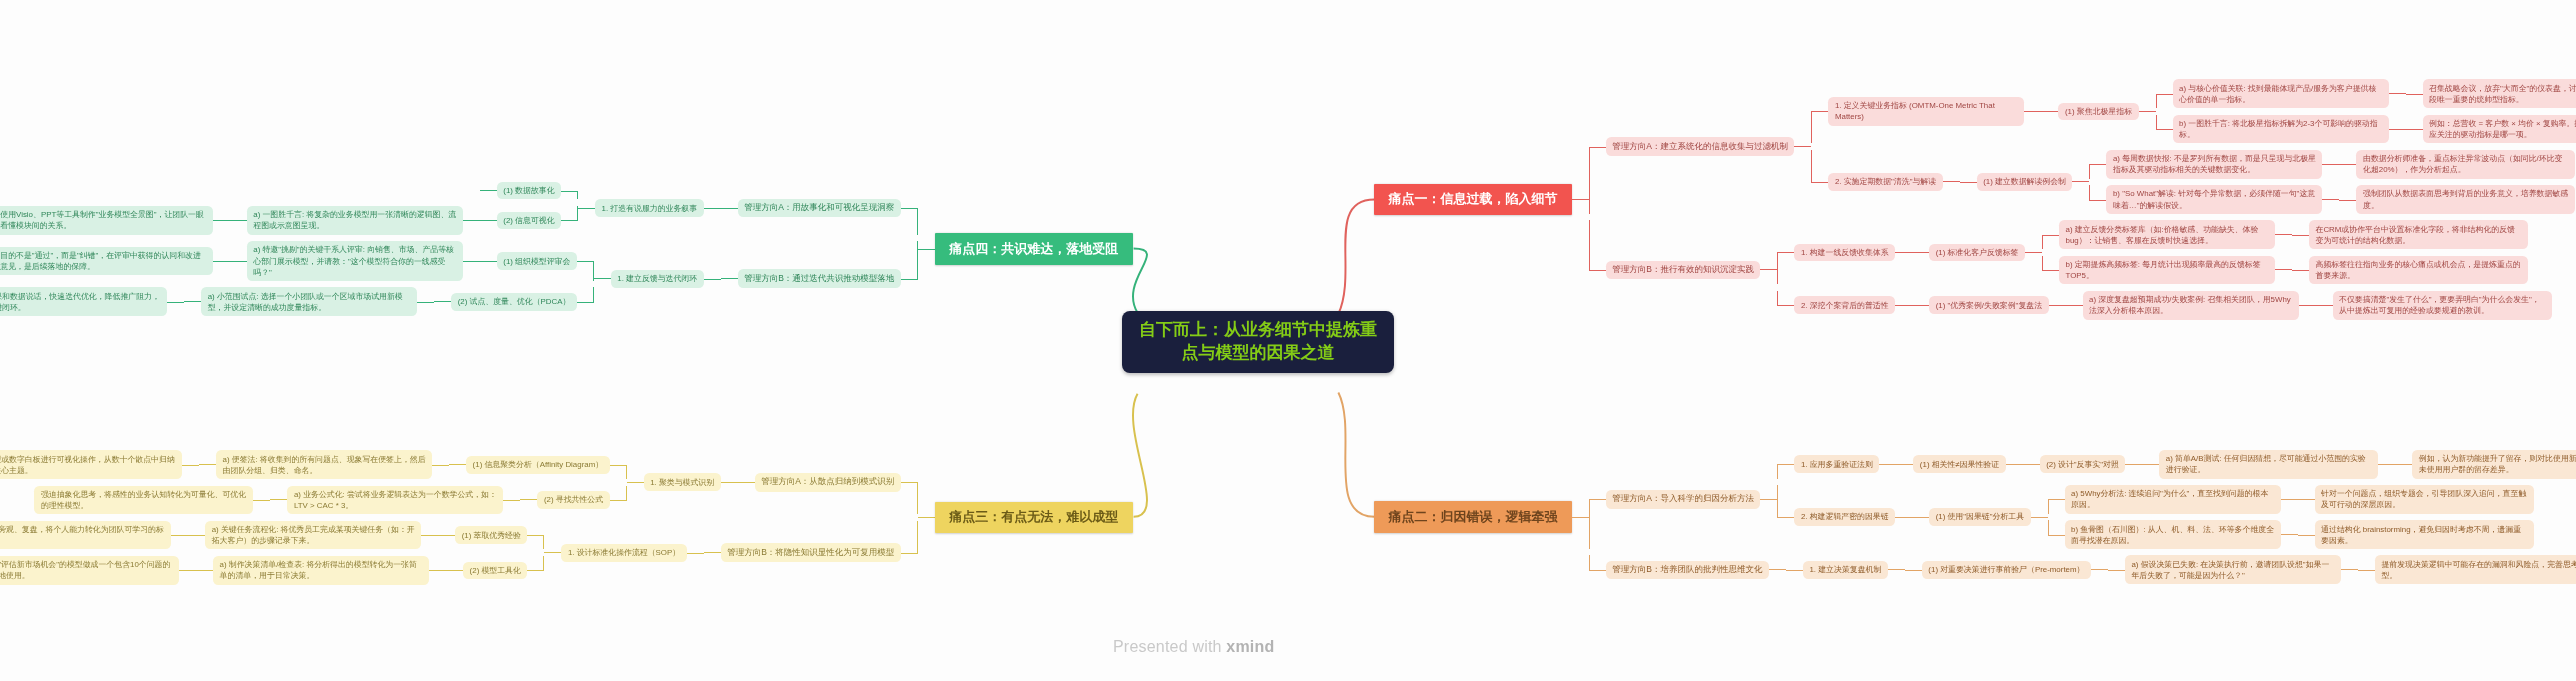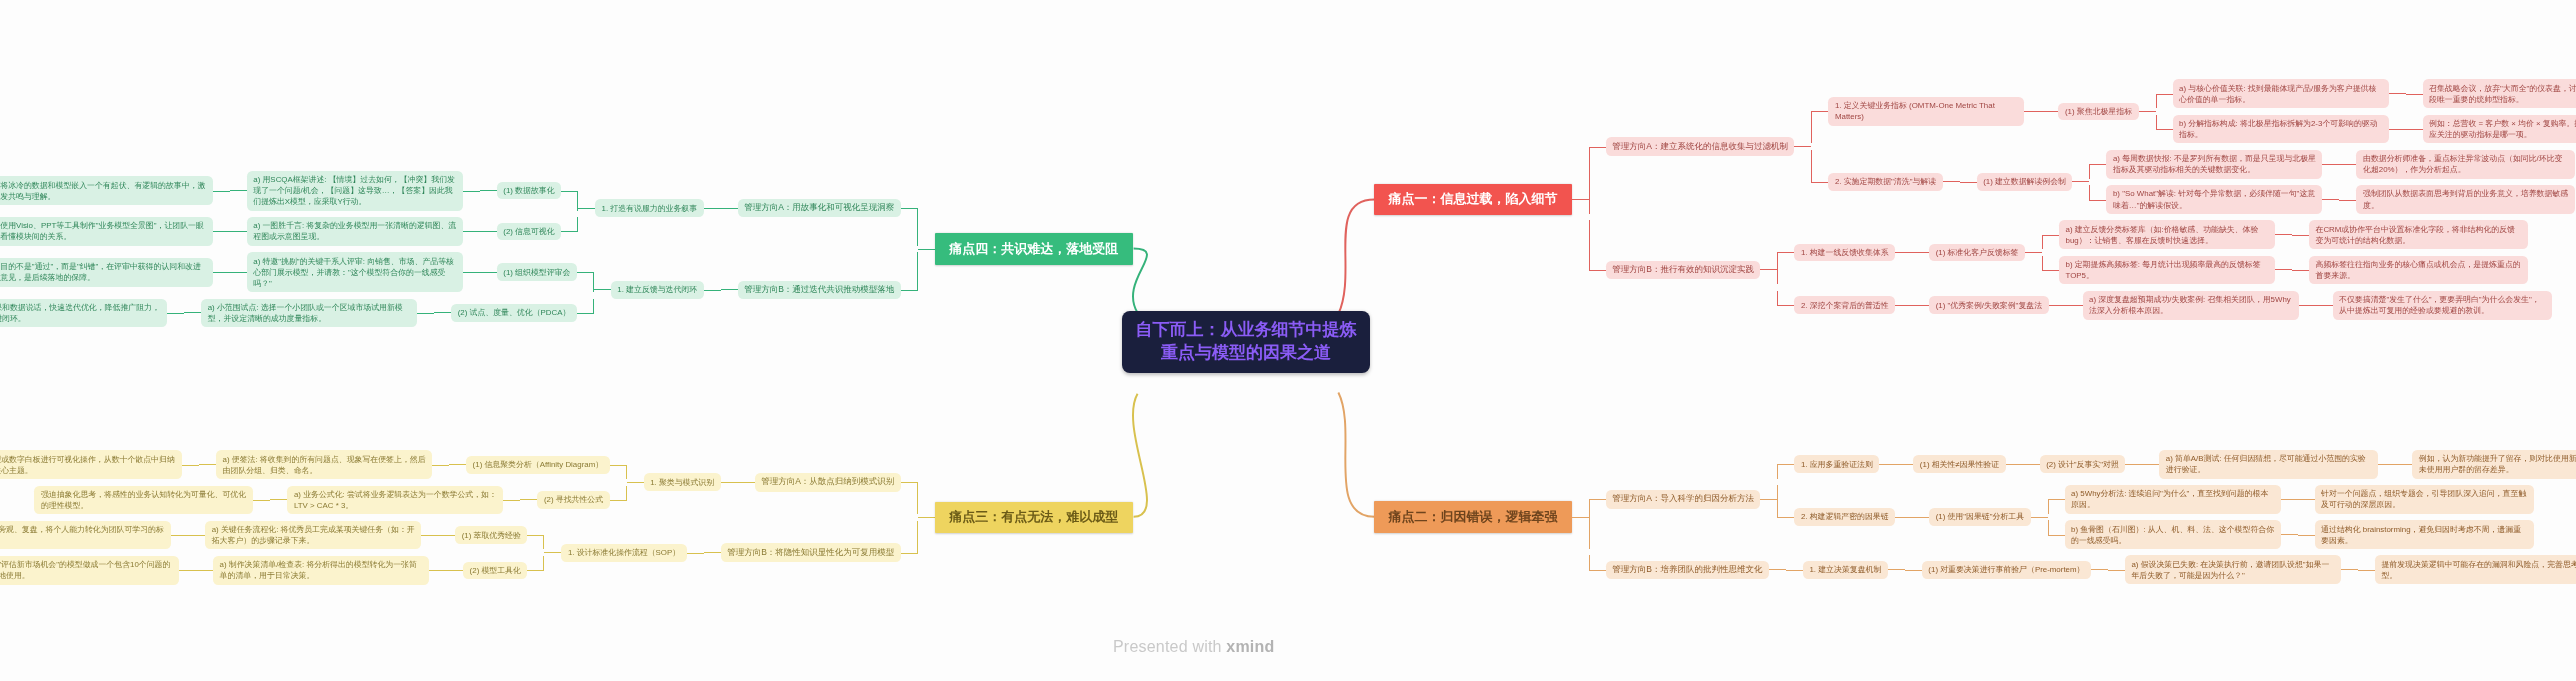--- a/index.html
+++ b/index.html
@@ -4,22 +4,22 @@
 <style>
   html,body{margin:0;padding:0;}
   body{
     width:2576px;height:681px;position:relative;overflow:hidden;
     background:#fdfdfd;
     font-family:"Liberation Sans","DejaVu Sans",sans-serif;
   }
   #curves{position:absolute;left:0;top:0;width:2576px;height:681px;pointer-events:none;}
   
   .central{
-    position:absolute;left:1122px;top:311px;width:248px;box-sizing:border-box;
-    background:#1a1f3d;color:#8b5cf6;border-radius:7.9px;
+    position:absolute;left:1122px;top:311px;width:272px;box-sizing:border-box;
+    background:#1a1f3d;color:#84cc16;border-radius:7.9px;
     font-size:17px;font-weight:bold;line-height:1.35;text-align:center;
     padding:7.9px 11.8px;box-shadow:0 1.3px 3.9px rgba(0,0,0,.25);
   }
   
   .quad{position:absolute;display:flex;align-items:center;}
   .q-tr{left:1374px;top:39px;height:321px;}
   .q-br{left:1374px;top:386px;height:262px;}
   .q-tl{left:19.6px;top:141px;width:1113px;height:216px;justify-content:flex-end;}
   .q-bl{left:19.6px;top:393px;width:1113px;height:249px;justify-content:flex-end;}
   
@@ -99,21 +99,21 @@
                                 <div class="kid">
                                   <div class="row">
                                     <div class="node d5">召集战略会议，放弃"大而全"的仪表盘，讨论并确定当前阶段唯一重要的统帅型指标。</div>
                                   </div>
                                 </div>
                               </div>
                             </div>
                           </div>
                           <div class="kid">
                             <div class="row">
-                              <div class="node d4">b) 分解指标构成: 将北极星指标拆解为2-3个可影响的驱动指标。</div>
+                              <div class="node d4">b) 一图胜千言: 将北极星指标拆解为2-3个可影响的驱动指标。</div>
                               <div class="link"></div>
                               <div class="kids">
                                 <div class="kid">
                                   <div class="row">
                                     <div class="node d5">例如：总营收 = 客户数 × 均价 × 复购率。据此锁定当前最应关注的驱动指标是哪一项。</div>
                                   </div>
                                 </div>
                               </div>
                             </div>
                           </div>
@@ -315,21 +315,21 @@
                                 <div class="kid">
                                   <div class="row">
                                     <div class="node d5">针对一个问题点，组织专题会，引导团队深入追问，直至触及可行动的深层原因。</div>
                                   </div>
                                 </div>
                               </div>
                             </div>
                           </div>
                           <div class="kid">
                             <div class="row">
-                              <div class="node d4">b) 鱼骨图（石川图）: 从人、机、料、法、这个模型符合你的一线感受吗。</div>
+                              <div class="node d4">b) 鱼骨图（石川图）: 从人、机、料、法、环等多个维度全面寻找潜在原因。</div>
                               <div class="link"></div>
                               <div class="kids">
                                 <div class="kid">
                                   <div class="row">
                                     <div class="node d5">通过结构化 brainstorming，避免归因时考虑不周，遗漏重要因素。</div>
                                   </div>
                                 </div>
                               </div>
                             </div>
                           </div>
@@ -394,35 +394,20 @@
             <div class="kids">
               <div class="kid">
                 <div class="row">
                   <div class="node d2">1. 打造有说服力的业务叙事</div>
                   <div class="link"></div>
                   <div class="kids">
                     <div class="kid">
                       <div class="row">
                         <div class="node d3">(1) 数据故事化</div>
                         <div class="link"></div>
-                        <div class="kids">
-                          <div class="kid">
-                            <div class="row">
-                              <div class="node d4">a) 用SCQA框架讲述: 【情境】过去如何，【冲突】我们发现了一个问题/机会，【问题】这导致…，【答案】因此我们提炼出X模型，应采取Y行动。</div>
-                              <div class="link"></div>
-                              <div class="kids">
-                                <div class="kid">
-                                  <div class="row">
-                                    <div class="node d5">将冰冷的数据和模型嵌入一个有起伏、有逻辑的故事中，激发共鸣与理解。</div>
-                                  </div>
-                                </div>
-                              </div>
-                            </div>
-                          </div>
-                        </div>
                       </div>
                     </div>
                     <div class="kid">
                       <div class="row">
                         <div class="node d3">(2) 信息可视化</div>
                         <div class="link"></div>
                         <div class="kids">
                           <div class="kid">
                             <div class="row">
                               <div class="node d4">a) 一图胜千言: 将复杂的业务模型用一张清晰的逻辑图、流程图或示意图呈现。</div>

